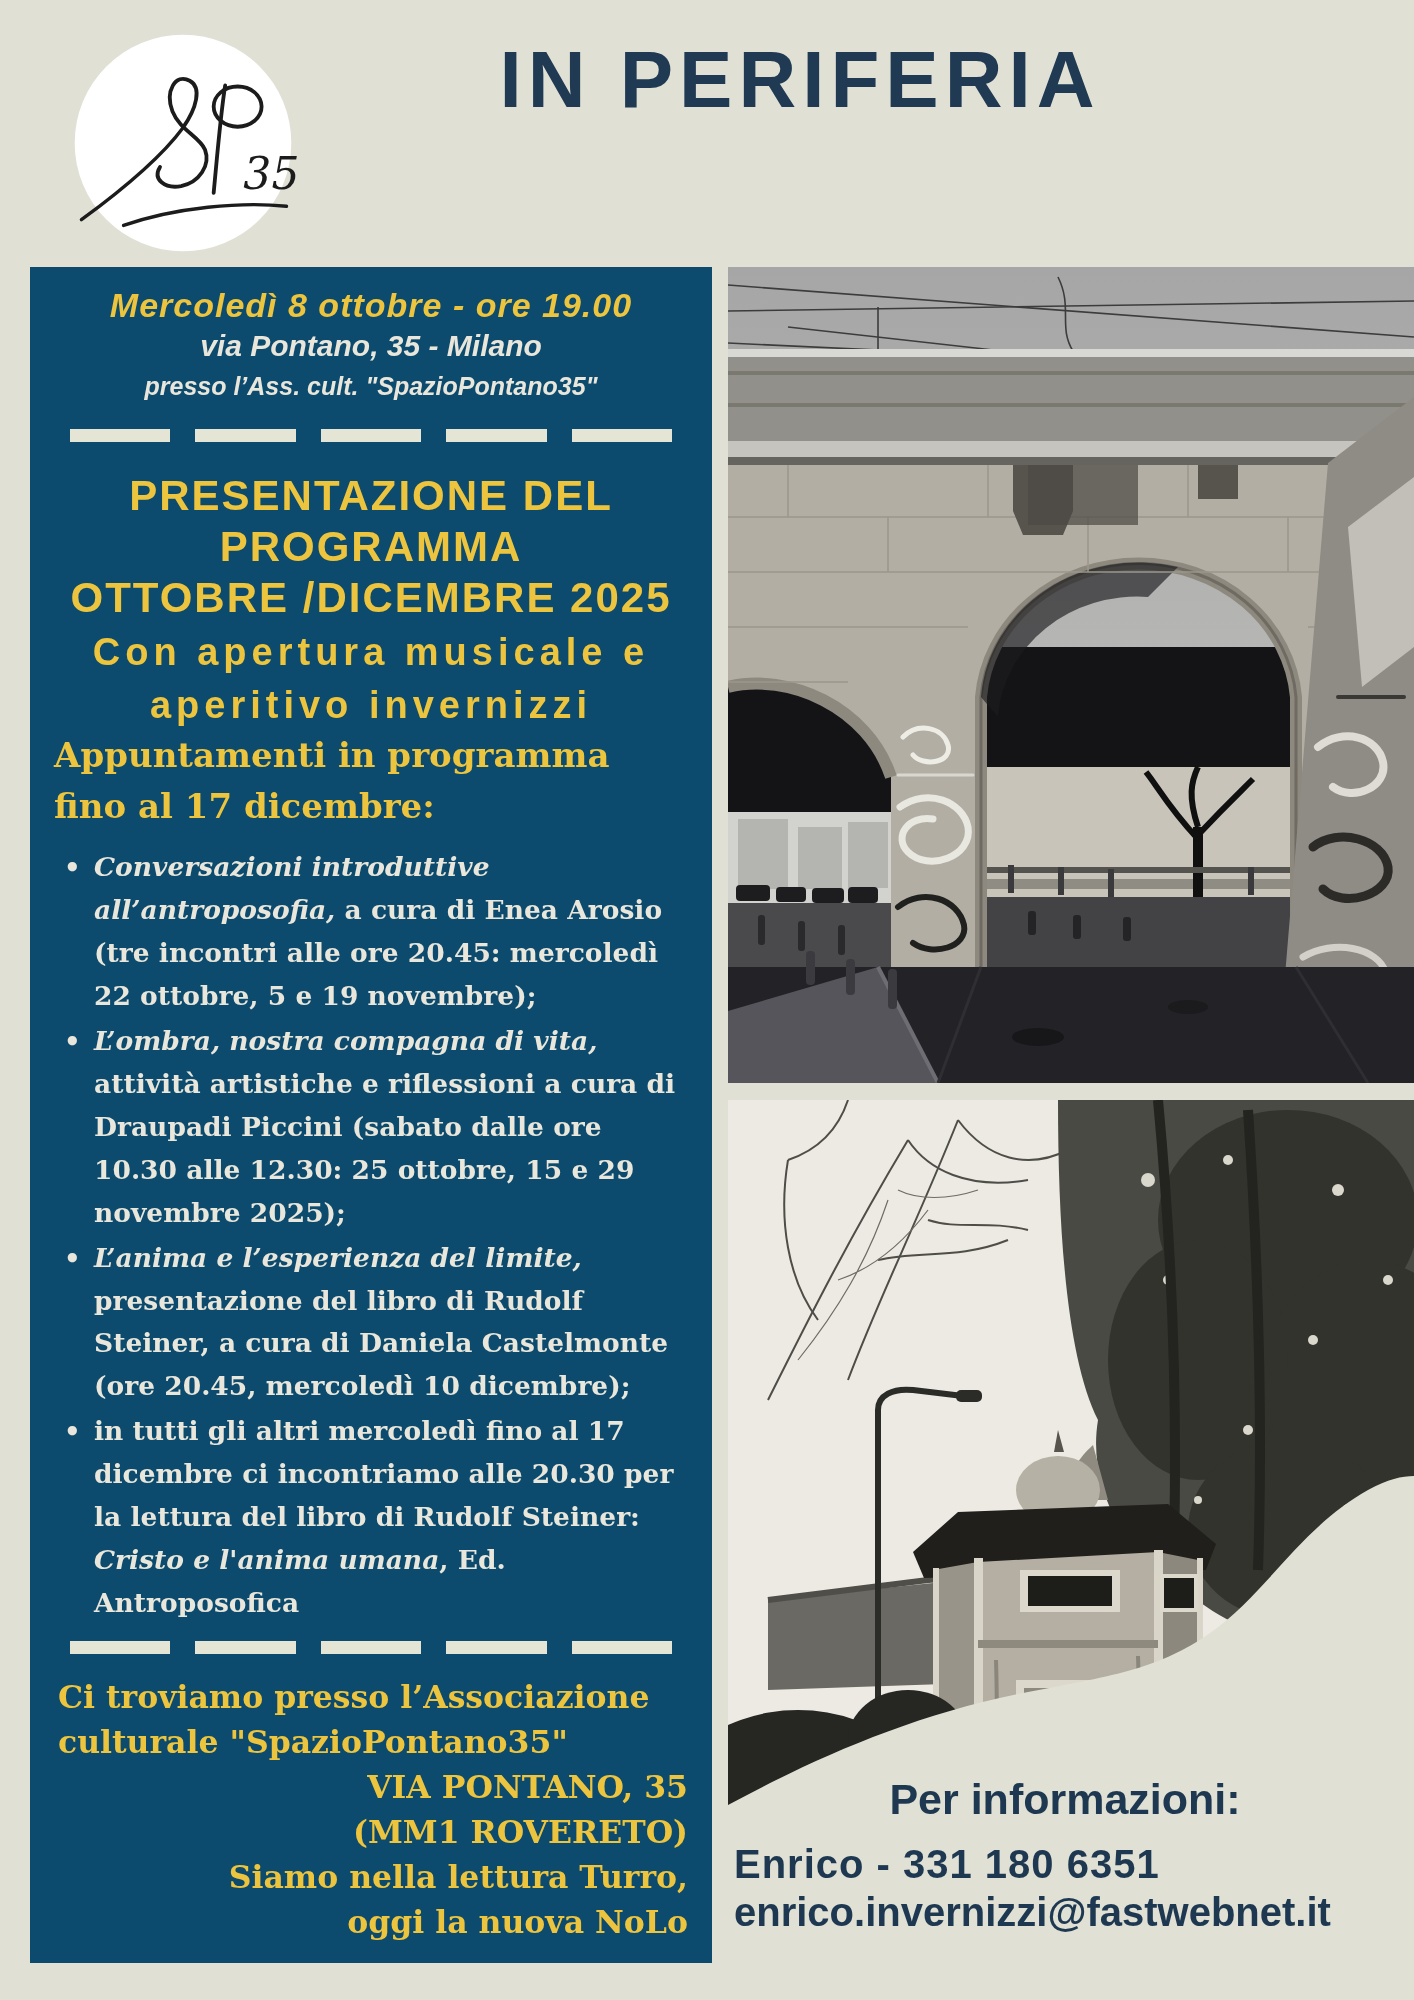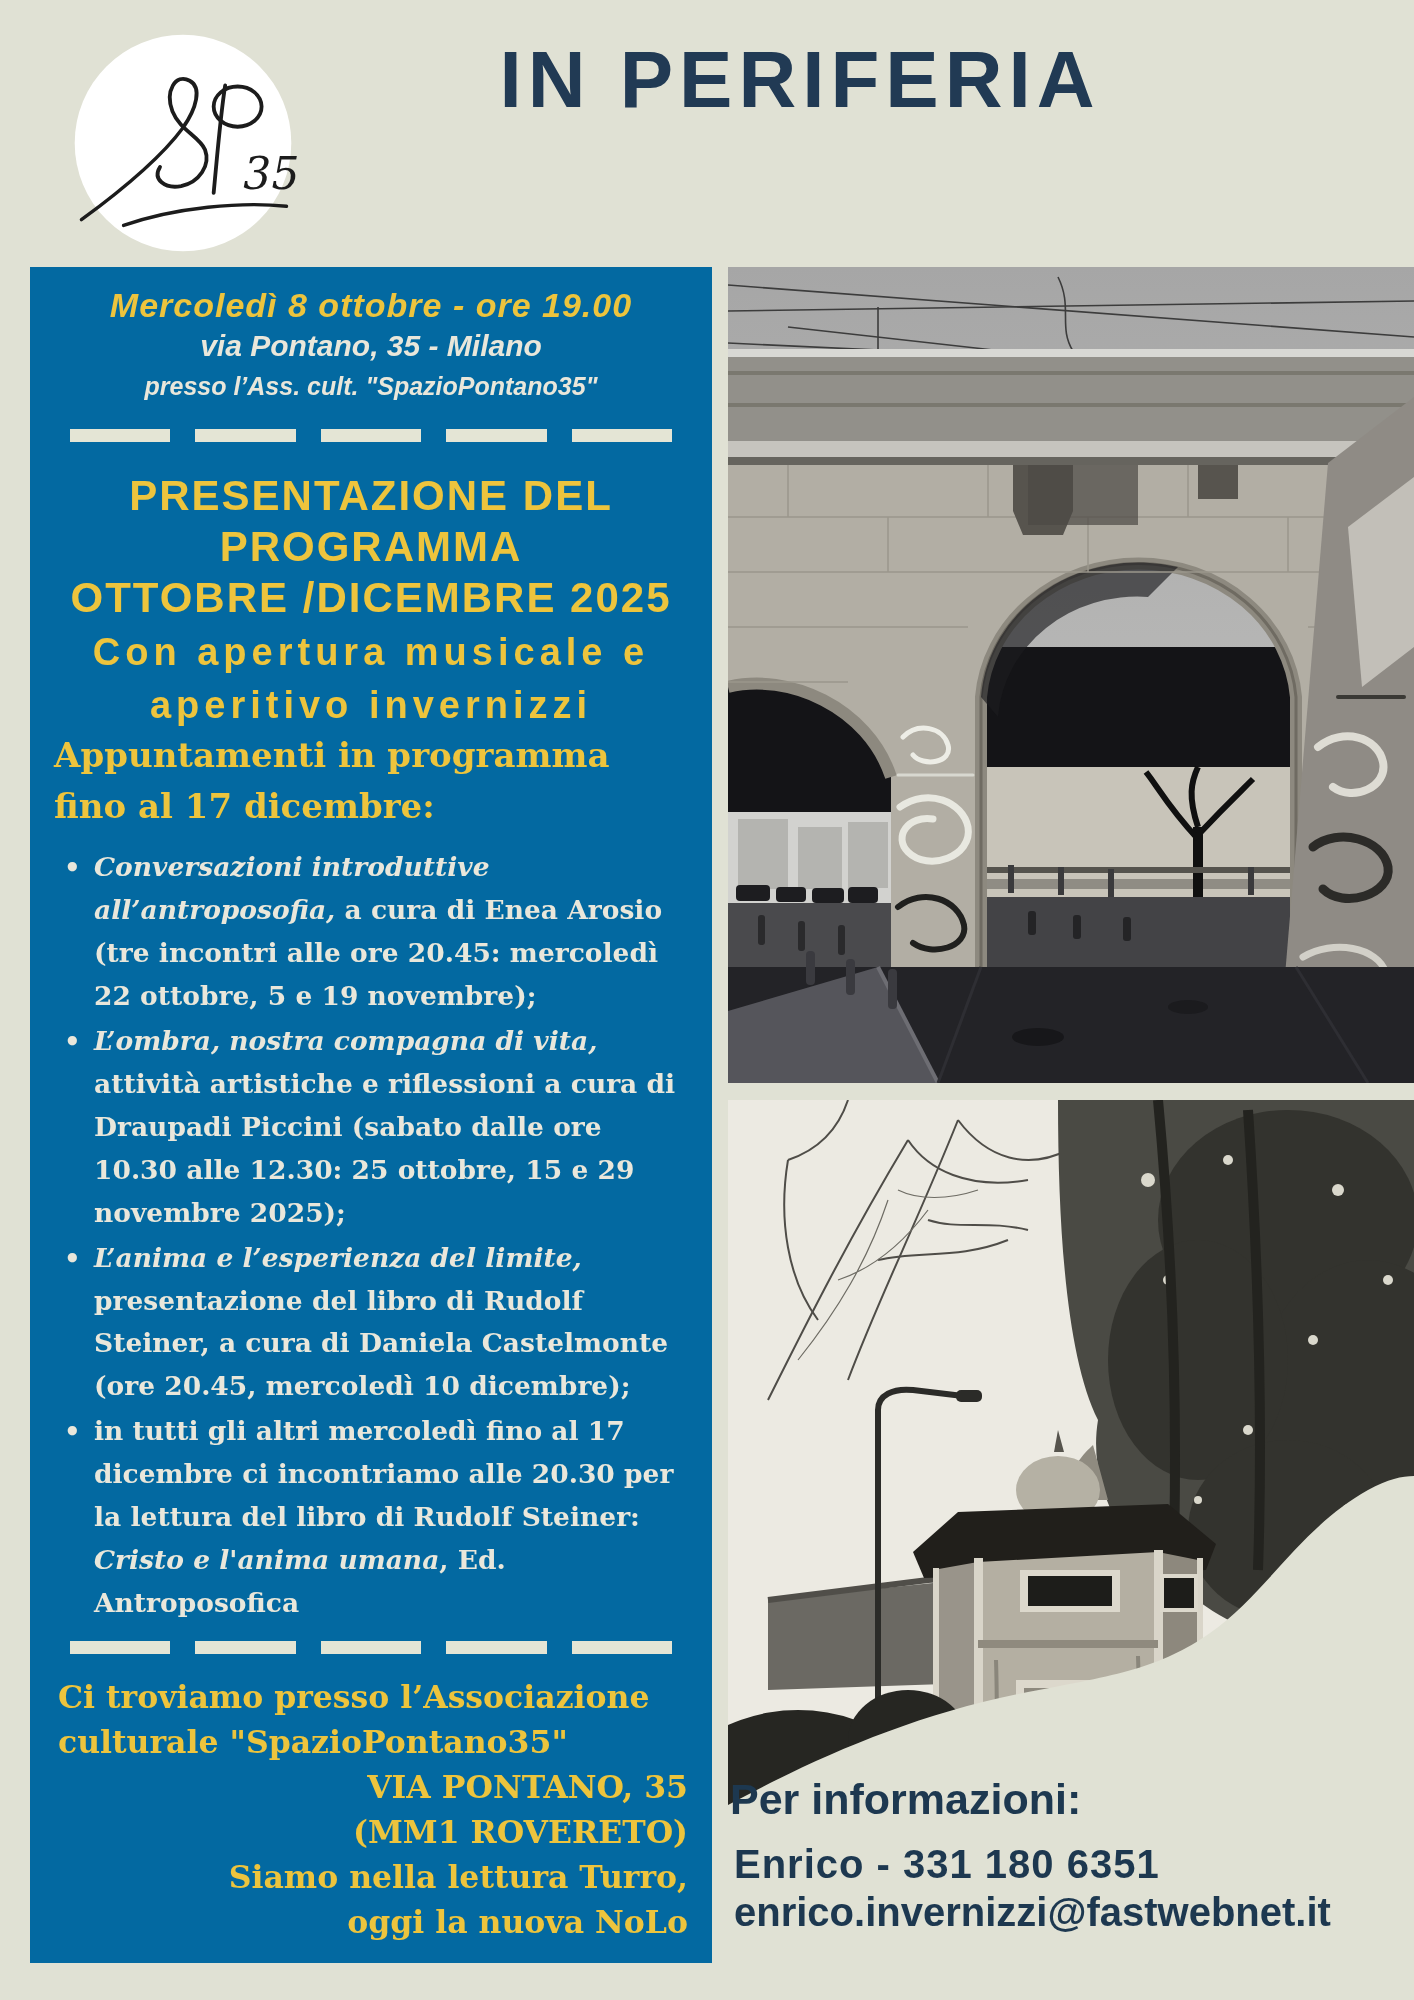--- a/index.html
+++ b/index.html
@@ -10,21 +10,21 @@
   }
   
   .logo-wrap{position:absolute;left:68px;top:28px;width:230px;height:230px;}
   .title{
     position:absolute;left:270px;top:34px;width:1060px;text-align:center;
     color:#213a54;font-weight:bold;font-size:80px;letter-spacing:6px;line-height:1.15;
   }
   
   .panel{
     position:absolute;left:30px;top:267px;width:682px;height:1696px;
-    background:#0369a1;box-sizing:border-box;padding:18px 24px 0 24px;
+    background:#0c4a6e;box-sizing:border-box;padding:18px 24px 0 24px;
   }
   .p-date{color:#edc43d;font-size:34px;font-weight:bold;font-style:italic;letter-spacing:1px;text-align:center;line-height:1.2;}
   .p-addr{color:#e9e7db;font-size:30px;font-weight:bold;font-style:italic;text-align:center;line-height:1.35;}
   .p-venue{color:#e9e7db;font-size:25px;font-weight:bold;font-style:italic;text-align:center;line-height:1.3;margin-top:4px;}
   .divider{display:flex;gap:25px;height:13px;margin:26px 16px 0 16px;}
   .divider.second{margin-top:16px;}
   .divider div{flex:1;background:#e4e5d5;}
   .p-h{color:#edc43d;font-size:42px;font-weight:bold;letter-spacing:2px;text-align:center;line-height:1.22;}
   .p-h1{margin-top:28px;}
   .p-h3{font-size:38px;letter-spacing:5px;line-height:1.3;margin-top:4px;text-align:center;}
@@ -42,21 +42,21 @@
     font-family:"DejaVu Serif","Liberation Serif",serif;font-weight:bold;
     color:#edc43d;font-size:31.5px;line-height:1.43;margin-left:4px;
   }
   .f-line.center{text-align:right;margin-left:0;}
   
   .photo1{position:absolute;left:728px;top:267px;width:686px;height:816px;}
   .photo2{position:absolute;left:728px;top:1100px;width:686px;height:820px;}
   .photo1 svg,.photo2 svg{display:block;width:100%;height:100%;}
   
   .contact{position:absolute;left:730px;top:1774px;width:676px;z-index:5;color:#1d3850;}
-  .c-head{font-size:43px;font-weight:bold;text-align:left;padding-right:6px;line-height:1.2;}
+  .c-head{font-size:43px;font-weight:bold;text-align:center;padding-right:6px;line-height:1.2;}
   .c-line{font-size:40px;font-weight:bold;text-align:left;padding-left:4px;line-height:1.22;}
   .c-line.phone{margin-top:14px;letter-spacing:1px;}
 </style>
 </head>
 <body>
 
 <div class="poster">
 
   <div class="logo-wrap">
     <svg viewBox="0 0 240 240">

